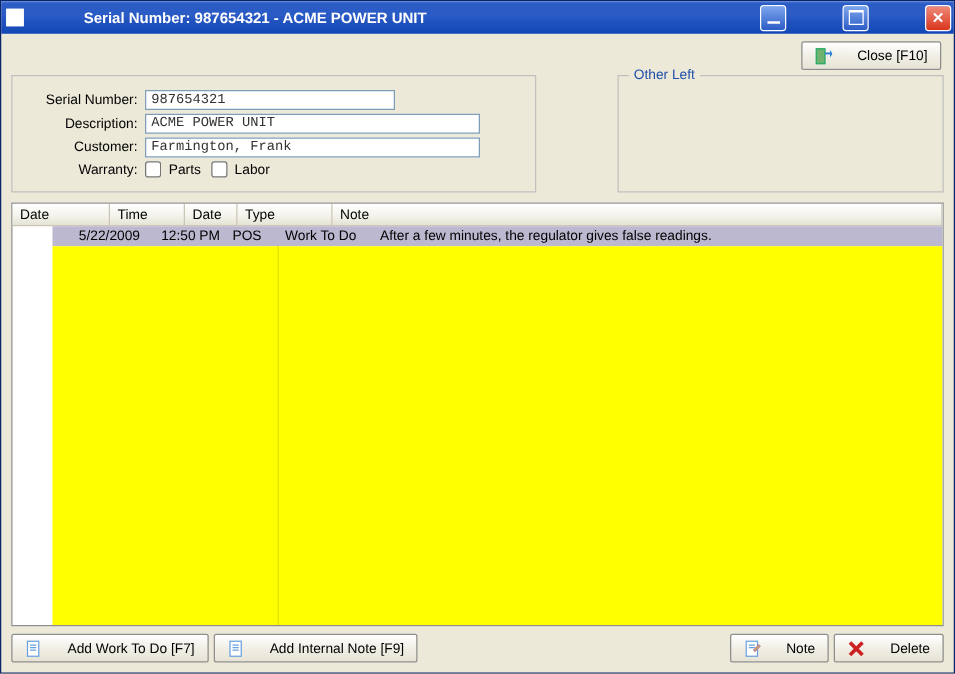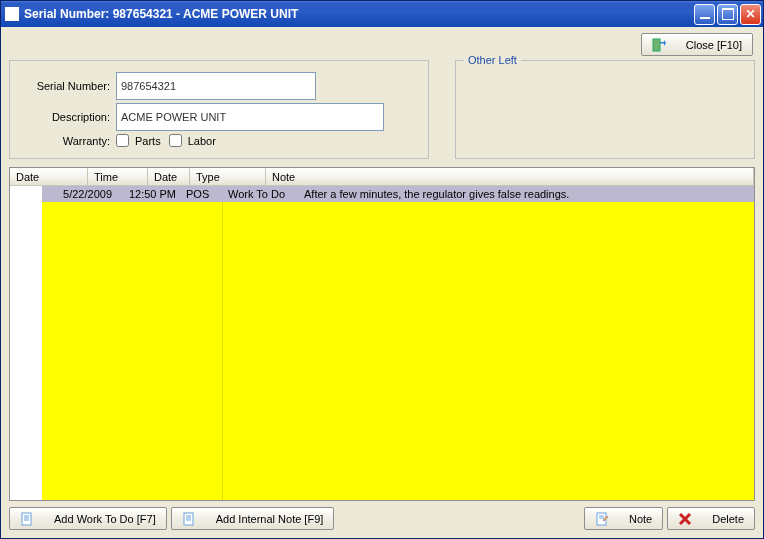--- a/index.html
+++ b/index.html
@@ -18,20 +18,21 @@
     display: flex; flex-direction: column;
   }
   .titlebar {
     height: 26px;
     background: linear-gradient(to bottom,#4a79d8 0%,#2b5bc5 8%,#2b5bc5 45%,#2455c0 55%,#1147b5 100%);
     color: #fff;
     display: flex; align-items: center;
     padding: 0 2px 0 4px;
     font-weight: bold;
     font-size: 12px;
+    gap: 43px;
   }
   .titlebar .title-icon {
     width: 14px; height: 14px;
     border: 1px solid #fff; background: #fff;
     margin-right: 5px;
   }
   .titlebar .title-text { flex: 1; }
   .tb-btn {
     width: 21px; height: 21px;
     margin-left: 2px;
@@ -82,34 +83,34 @@
   .upper .gap{flex:1}
   .form-row {
     display:flex; align-items:center;
     margin:3px 0;
   }
   .form-row label{
     width:92px; text-align:right;
     margin-right:6px; color:#000;
   }
   .text-input{
-    height:28px;
+    height:16px;
     padding:2px 4px;
     border:1px solid #7f9db9;
     background:#fff;
-    font-family:Liberation Sans, sans-serif;font-size:11px;
+    font-family:Liberation Mono, monospace;font-size:11px;
     color:#333;
   }
   .w1{width:200px}
   .w2{width:268px}
   .chk-row{display:flex;align-items:center;gap:4px}
   .chk{width:13px;height:13px;margin:0 2px 0 0}
 
   .other-left{
-    width:300px;
+    width:261px;
     margin-left:16px;
     border:1px solid #c0c0c0;
     position:relative;
     padding:10px 6px 6px 6px;
   }
   .other-left .group-label{
     position:absolute;
     top:-7px; left:8px;
     background:#ece9d8;
     color:#1f4fab;
@@ -227,20 +228,24 @@
 
     <div class="upper">
       <div class="left-form">
         <div class="form-row">
           <label>Serial Number:</label>
           <input class="text-input w1" value="987654321" style="">
         </div>
         <div class="form-row">
           <label>Description:</label>
           <input class="text-input w2" value="ACME POWER UNIT" style="">
+        </div>
+        <div class="form-row">
+          <label>Customer:</label>
+          <input class="text-input w2" value="Farmington, Frank" style="">
         </div>
         <div class="form-row">
           <label>Warranty:</label>
           <span class="chk-row">
             <input type="checkbox" class="chk" style="">
             <span>Parts</span>
           </span>
           <span class="chk-row" style="margin-left:8px">
             <input type="checkbox" class="chk" style="">
             <span>Labor</span>

